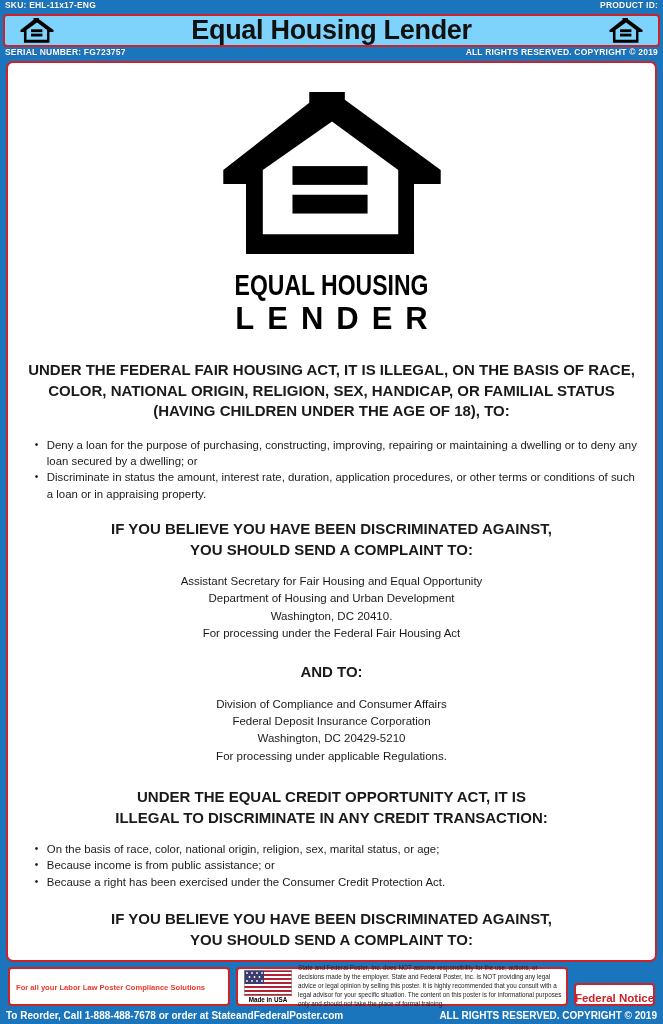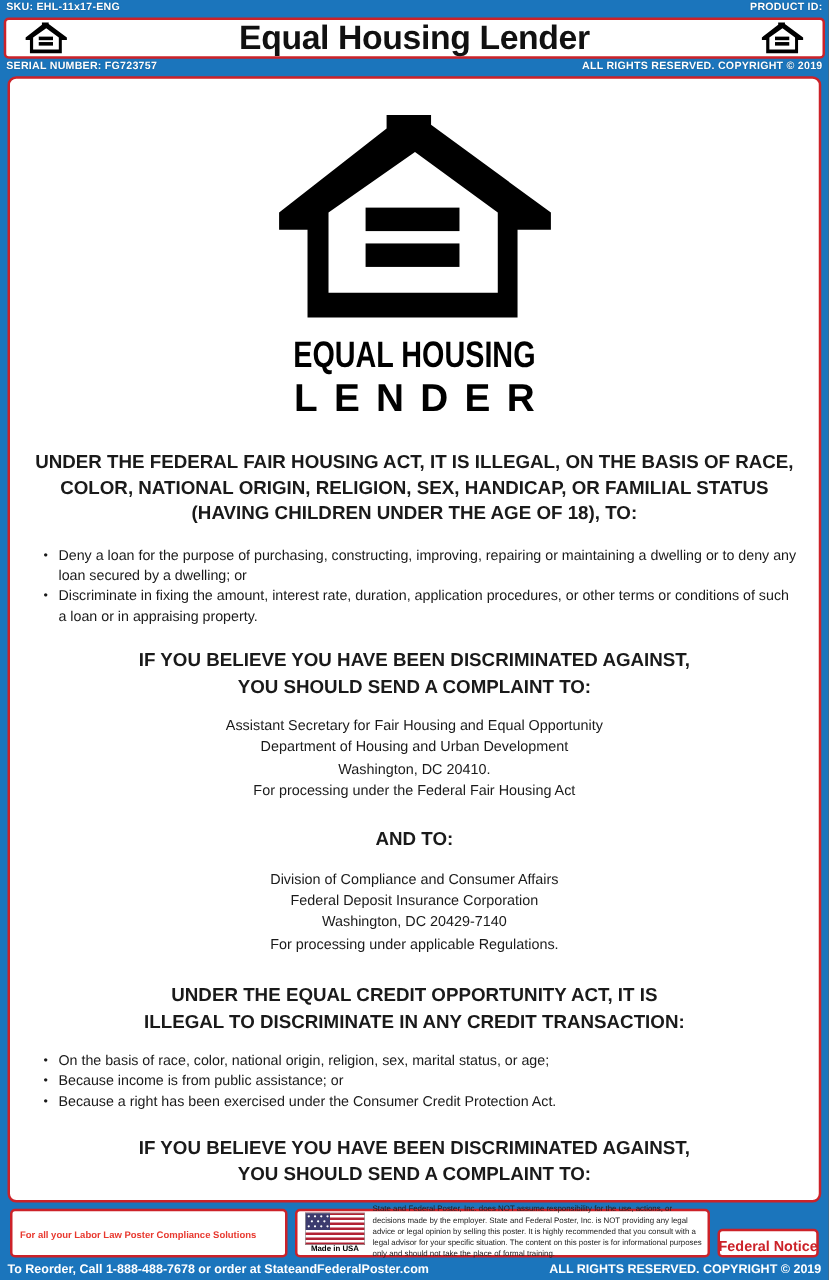--- a/index.html
+++ b/index.html
@@ -17,21 +17,21 @@
     height:14px; display:flex; justify-content:space-between; align-items:flex-start;
     padding:0 5px; flex:0 0 auto;
   }
   .micro-bar span {
     color:#fff; font-size:8.5px; font-weight:bold; letter-spacing:.2px;
     text-shadow:0 0 1px rgba(0,0,0,.35);
   }
   
   .header-box {
     flex:0 0 auto; margin:0 3px; height:33px;
-    background:#ffffff; border:2px solid #cc2229; border-radius:4px;
+    background:#7dd3fc; border:2px solid #cc2229; border-radius:4px;
     display:flex; align-items:center; justify-content:space-between;
     padding:0 14px;
   }
   .header-title {
     font-size:27px; font-weight:bold; color:#111; letter-spacing:-0.3px;
     line-height:1;
   }
   .mini-house { width:36px; height:27px; }
   
   .main-box {
@@ -161,36 +161,36 @@
     <div class="logo-line1">EQUAL HOUSING</div>
     <div class="logo-line2">LENDER</div>
 
 
     <div class="sec-heading">UNDER THE FEDERAL FAIR HOUSING ACT, IT IS ILLEGAL, ON THE BASIS OF RACE,
 COLOR, NATIONAL ORIGIN, RELIGION, SEX, HANDICAP, OR FAMILIAL STATUS
 (HAVING CHILDREN UNDER THE AGE OF 18), TO:</div>
 
     <ul class="bullets">
       <li>Deny a loan for the purpose of purchasing, constructing, improving, repairing or maintaining a dwelling or to deny any loan secured by a dwelling; or</li>
-      <li>Discriminate in fixing the amount, interest rate, duration, application procedures, or other terms or conditions of such a loan or in appraising property.</li>
+      <li>Discriminate in status the amount, interest rate, duration, application procedures, or other terms or conditions of such a loan or in appraising property.</li>
     </ul>
 
     <div class="sec-heading mt-sm">IF YOU BELIEVE YOU HAVE BEEN DISCRIMINATED AGAINST,
 YOU SHOULD SEND A COMPLAINT TO:</div>
 
     <div class="addr">Assistant Secretary for Fair Housing and Equal Opportunity
 Department of Housing and Urban Development
 Washington, DC 20410.
 For processing under the Federal Fair Housing Act</div>
 
     <div class="sec-heading" style="margin-top:20px">AND TO:</div>
 
     <div class="addr">Division of Compliance and Consumer Affairs
 Federal Deposit Insurance Corporation
-Washington, DC 20429-7140
+Washington, DC 20429-5210
 For processing under applicable Regulations.</div>
 
     <div class="sec-heading" style="margin-top:22px">UNDER THE EQUAL CREDIT OPPORTUNITY ACT, IT IS
 ILLEGAL TO DISCRIMINATE IN ANY CREDIT TRANSACTION:</div>
 
     <ul class="bullets" style="margin-top:13px">
       <li>On the basis of race, color, national origin, religion, sex, marital status, or age;</li>
       <li>Because income is from public assistance; or</li>
       <li>Because a right has been exercised under the Consumer Credit Protection Act.</li>
     </ul>

